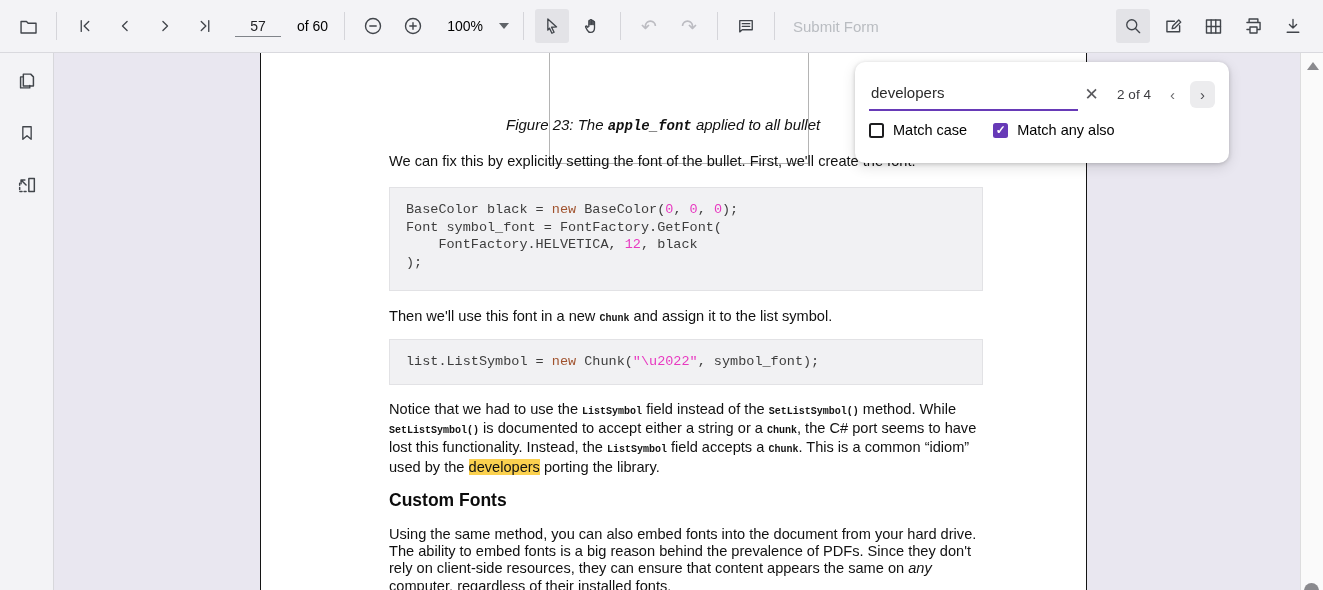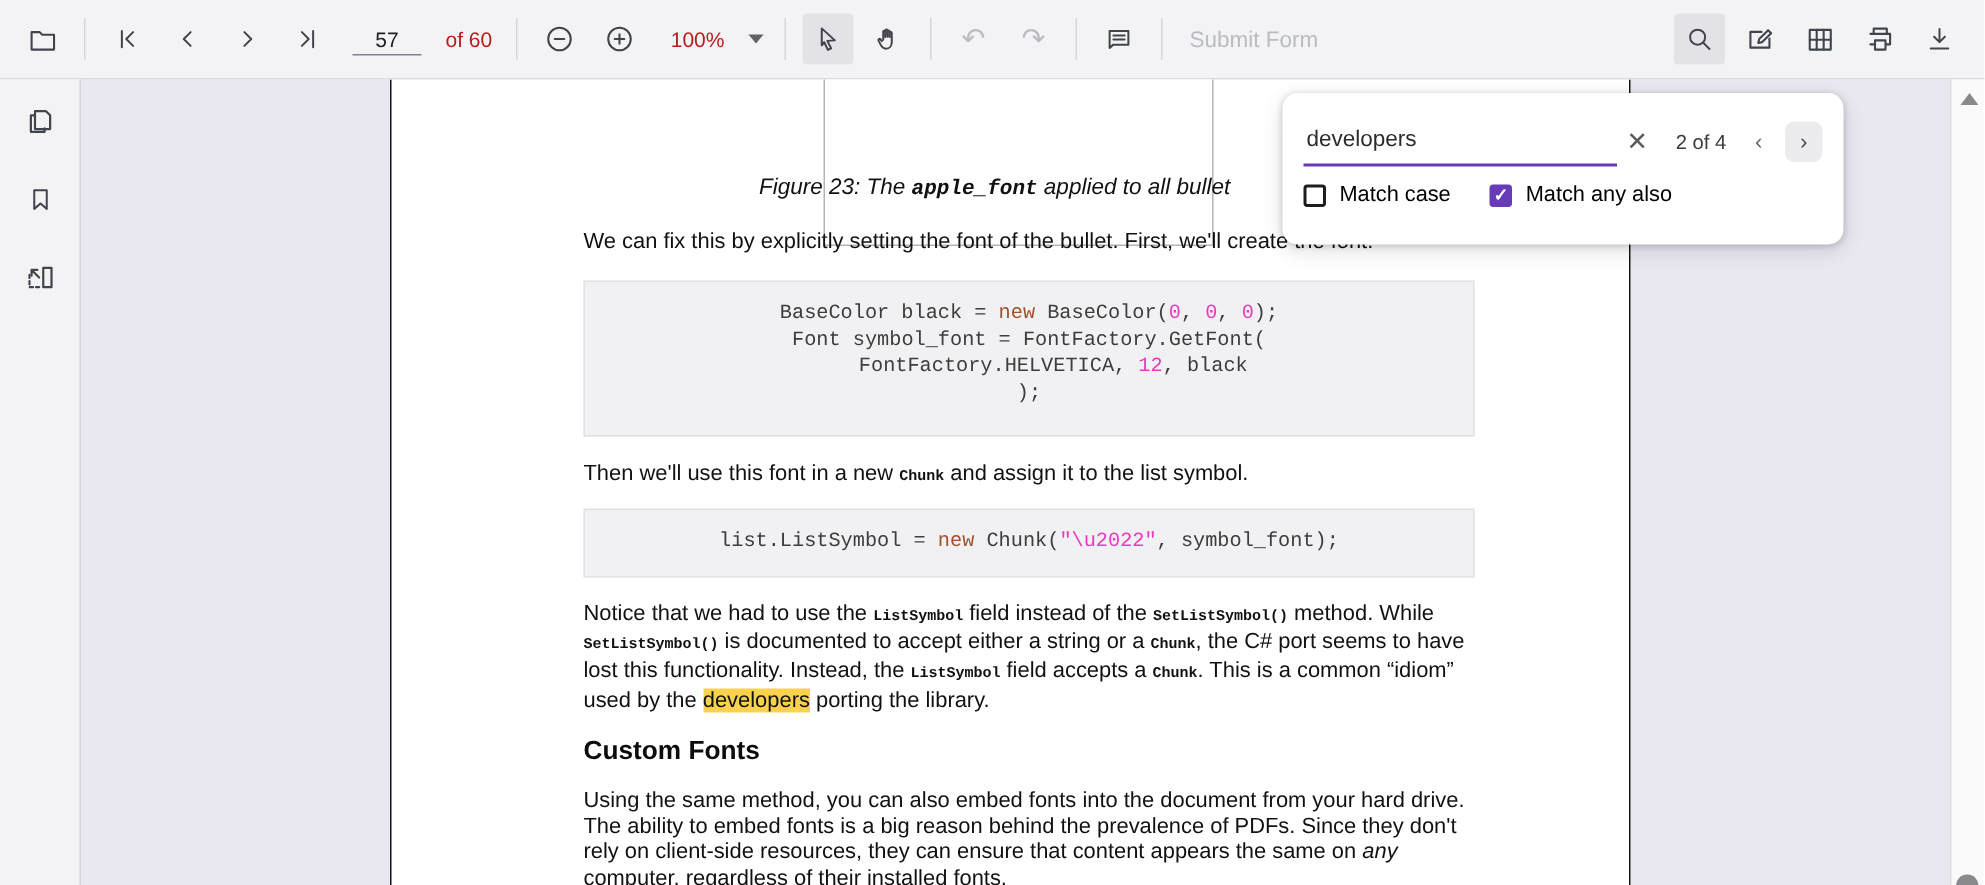--- a/index.html
+++ b/index.html
@@ -22,21 +22,21 @@
   .tb-btn.active{background:#e3e3e7;}
   .tb-btn svg{display:block;}
   .tb-sep{width:1px;height:28px;background:#d5d5da;margin:0 8px;flex:0 0 auto;}
   .icon-stroke{stroke:#41454b;fill:none;stroke-width:1.6;stroke-linecap:round;stroke-linejoin:round;}
   .icon-thin{stroke:#41454b;fill:none;stroke-width:1.5;stroke-linecap:round;}
   .page-input{
     width:46px;border:none;border-bottom:1px solid #80848a;background:transparent;
     text-align:center;font-size:14px;color:#202124;font-family:"Liberation Sans",sans-serif;
     padding:2px 0;margin:0 8px 0 10px;outline:none;
   }
-  .tb-label{font-size:14px;color:#b91c1c;margin:0 8px;white-space:nowrap;}
+  .tb-label{font-size:14px;color:#000000;margin:0 8px;white-space:nowrap;}
   .zoom-select{display:flex;align-items:center;margin:0 6px;}
   .caret-down{width:0;height:0;border-left:5px solid transparent;border-right:5px solid transparent;border-top:6px solid #5f6368;margin-left:8px;}
   .disabled-glyph{font-size:19px;color:#bcbcc2;line-height:1;font-family:"DejaVu Sans",sans-serif;}
   .submit-label{font-size:15px;color:#b9bcc1;margin-left:10px;white-space:nowrap;text-align:center;}
   
   .main{position:relative;height:537px;}
   .sidebar{
     position:absolute;left:0;top:0;bottom:0;width:54px;background:#f3f3f6;
     border-right:1px solid #d7d7db;box-sizing:border-box;
     display:flex;flex-direction:column;align-items:center;padding-top:14px;gap:20px;
@@ -60,21 +60,21 @@
   .p-using{top:473px;}
   .doc-heading{position:absolute;left:128px;top:437px;font-size:17.5px;font-weight:bold;color:#0c0c0c;}
   .code-block{
     position:absolute;left:128px;width:594px;background:#f1f1f3;border:1px solid #e2e2e5;
     box-sizing:border-box;padding:13px 16px;
     font-family:"Liberation Mono","DejaVu Sans Mono",monospace;
     font-size:13.5px;line-height:17.5px;color:#3d3d3d;
   }
   .code-1{top:134px;height:104px;}
   .code-2{top:286px;height:46px;}
-  .code-line{white-space:pre;text-align:center;}
+  .code-line{white-space:pre;}
   .seg-code{font-family:"Liberation Mono","DejaVu Sans Mono",monospace;font-weight:bold;font-size:10px;}
   .seg-codeit{font-family:"Liberation Mono","DejaVu Sans Mono",monospace;font-weight:bold;font-size:14px;margin-top:36px;}
   .seg-it{font-style:italic;}
   .seg-hl{background:#fbd14e;}
   .seg-kw{color:#a0522d;}
   .seg-num{color:#e839c0;}
   .seg-str{color:#e839c0;}
   
   .scrollbar{
     position:absolute;right:0;top:0;bottom:0;width:23px;background:#fafafa;

